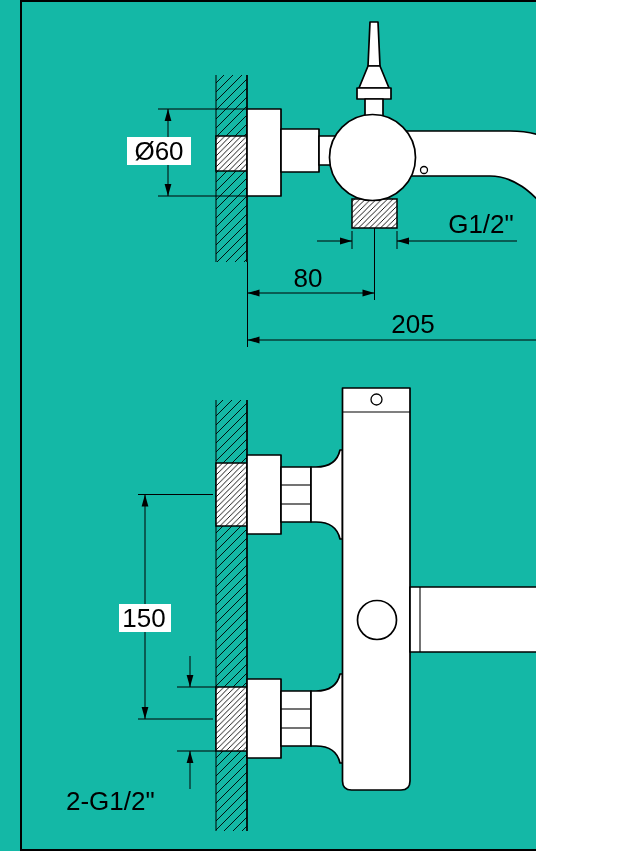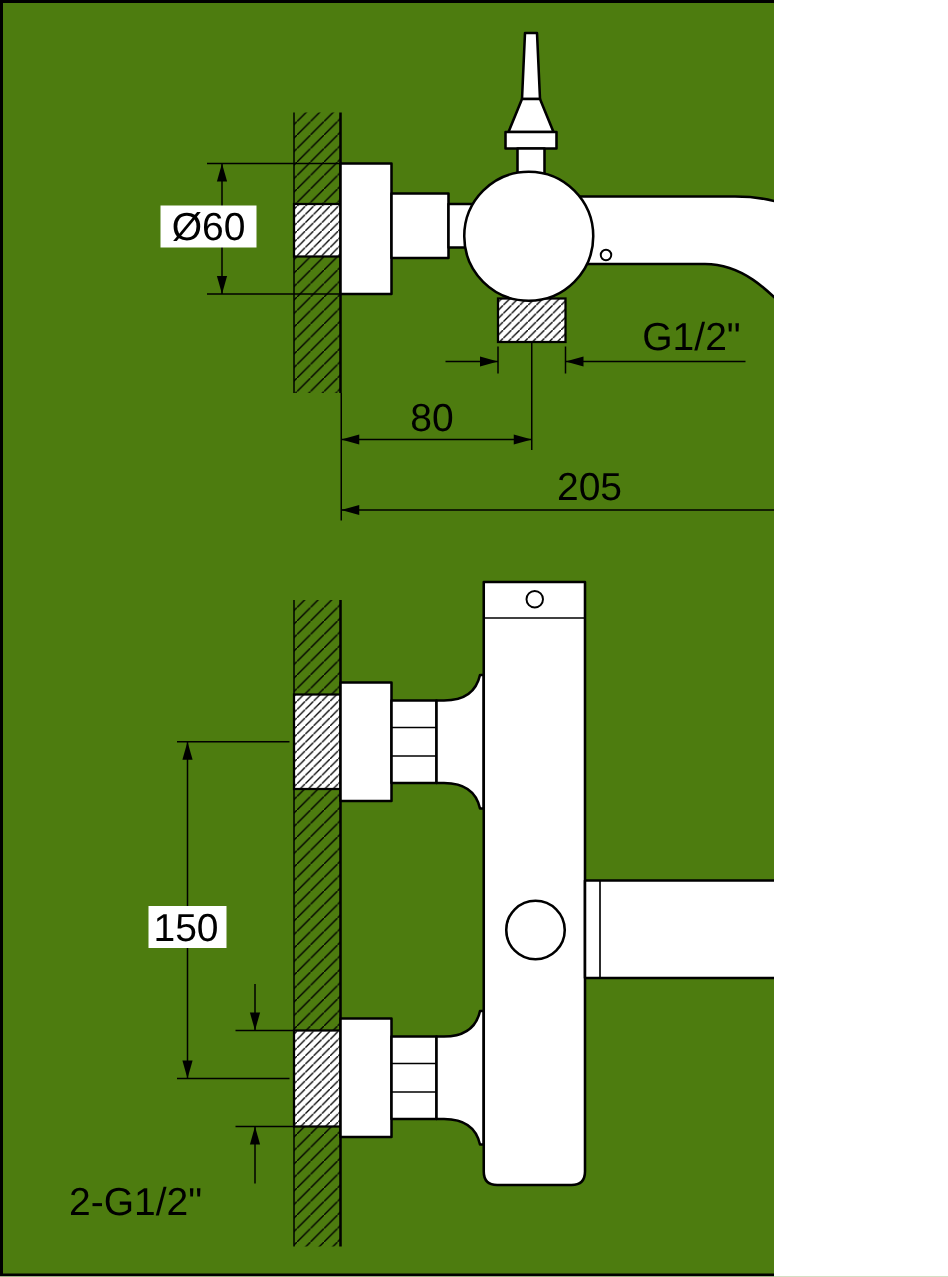--- a/index.html
+++ b/index.html
@@ -1,16 +1,16 @@
 <!DOCTYPE html>
 <html><head>
 <meta charset="utf-8">
 <style>
   html,body{margin:0;padding:0;background:#fff;}
-  .stage{width:516px;height:851px;background:#4d7c0f;position:relative;overflow:hidden;}
+  .stage{width:516px;height:851px;background:#14b8a6;position:relative;overflow:hidden;padding-left:20px;}
   svg{display:block;}
   .part{fill:#ffffff;stroke:#000000;stroke-width:1.7;stroke-linejoin:round;}
   .partthin{fill:#ffffff;stroke:#000000;stroke-width:1.3;}
   .edge{stroke:#000000;stroke-width:1.7;fill:none;}
   .facet{stroke:#000000;stroke-width:1.1;fill:none;}
   .dim{stroke:#000000;stroke-width:1;fill:none;}
   .arrow{fill:#000000;stroke:none;}
   .mask{fill:#ffffff;stroke:none;}
   .lbl{font-family:"Liberation Sans",sans-serif;font-size:26px;fill:#000000;}
   .frame{fill:none;stroke:#000000;stroke-width:2;}

